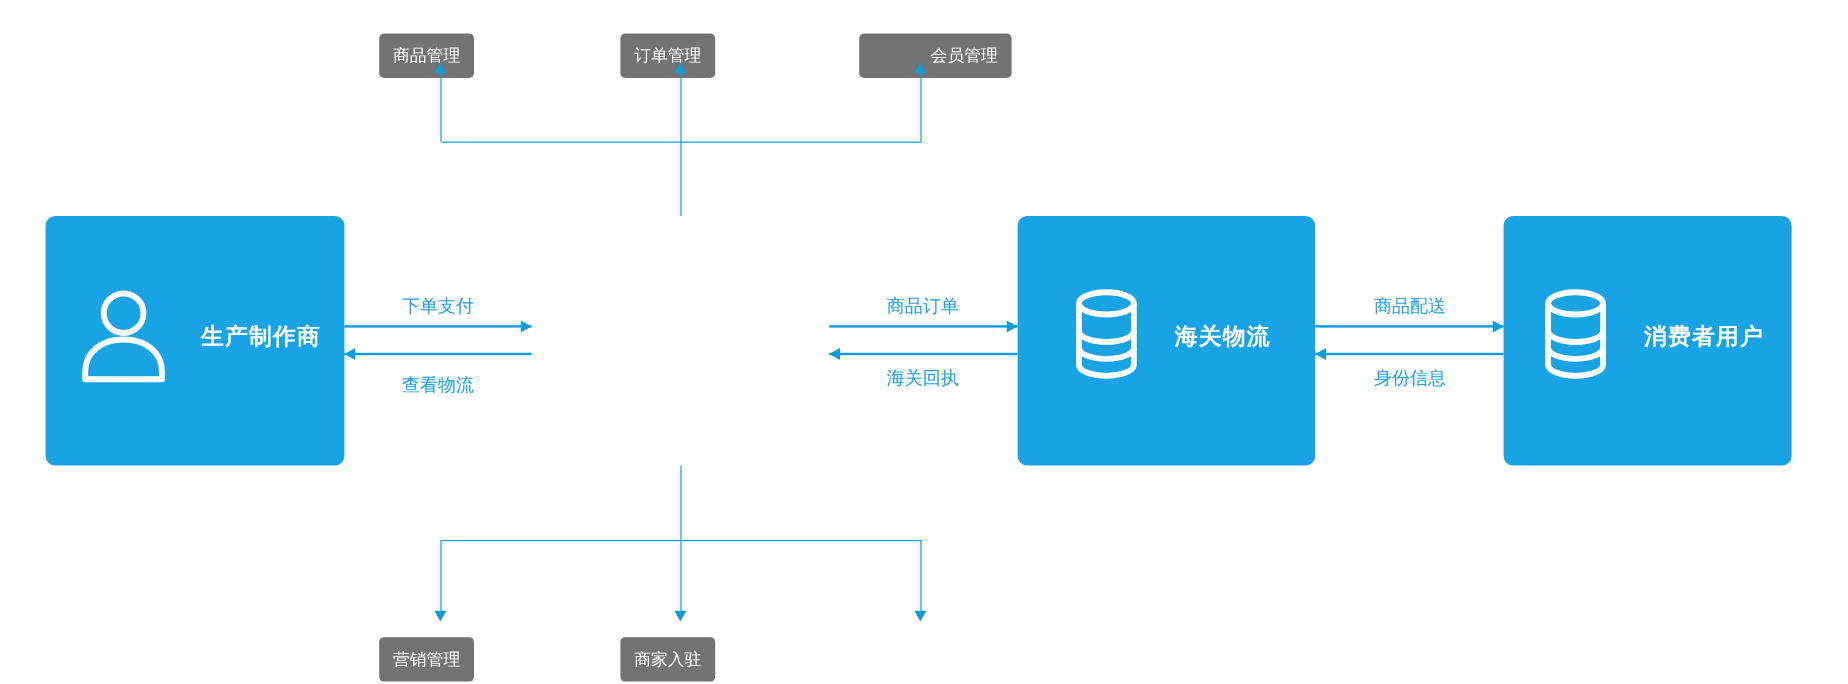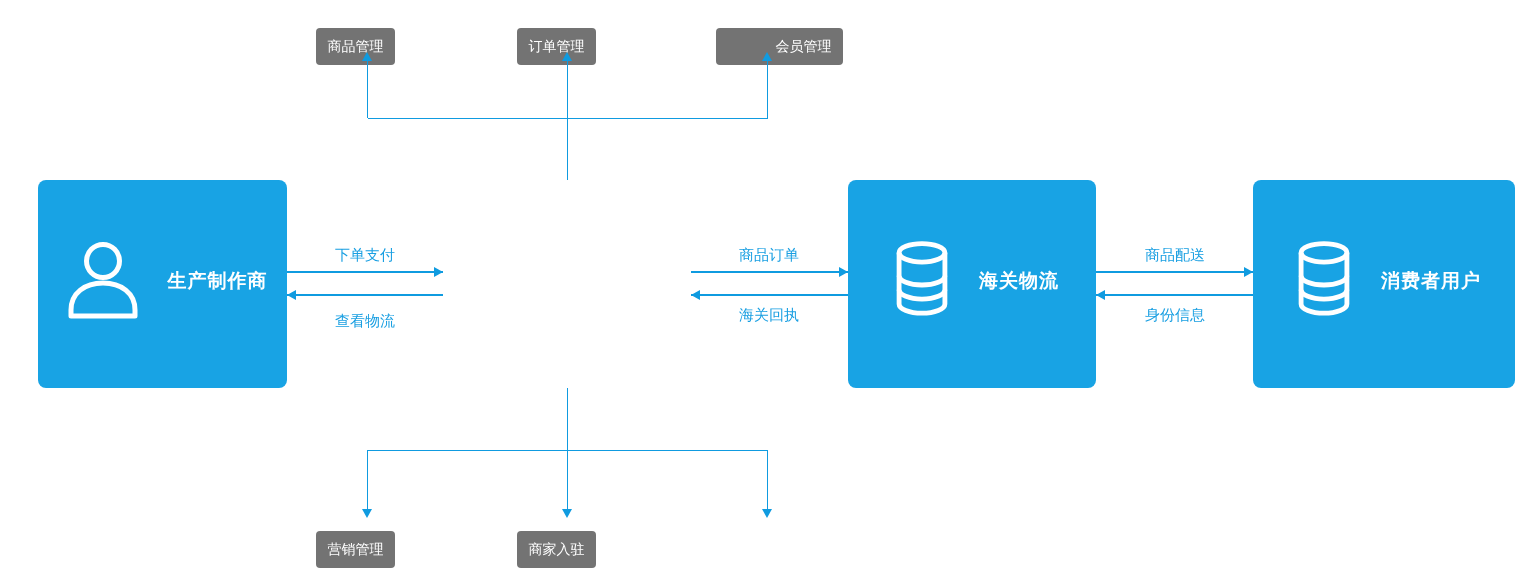--- a/index.html
+++ b/index.html
@@ -83,21 +83,21 @@
       <svg width="74" height="88" viewBox="0 0 84 96">
         <ellipse cx="42" cy="16" rx="26" ry="10.5" fill="none" stroke="#ffffff" stroke-width="5.5"></ellipse>
         <path d="M16 16 V74 A26 10.5 0 0 0 68 74 V16" fill="none" stroke="#ffffff" stroke-width="5.5"></path>
         <path d="M16 42 A26 10.5 0 0 0 68 42" fill="none" stroke="#ffffff" stroke-width="5.5"></path>
         <path d="M16 58 A26 10.5 0 0 0 68 58" fill="none" stroke="#ffffff" stroke-width="5.5"></path>
       </svg>
     </span>
     <span class="node-label">海关物流</span>
   </div>
 
-  <div class="node" style="left:1253px;top:180px;width:262px;height:208px;">
+  <div class="node" style="left:1253px;top:180px;width:240px;height:208px;">
     <span class="node-icon">
       <svg width="74" height="88" viewBox="0 0 84 96">
         <ellipse cx="42" cy="16" rx="26" ry="10.5" fill="none" stroke="#ffffff" stroke-width="5.5"></ellipse>
         <path d="M16 16 V74 A26 10.5 0 0 0 68 74 V16" fill="none" stroke="#ffffff" stroke-width="5.5"></path>
         <path d="M16 42 A26 10.5 0 0 0 68 42" fill="none" stroke="#ffffff" stroke-width="5.5"></path>
         <path d="M16 58 A26 10.5 0 0 0 68 58" fill="none" stroke="#ffffff" stroke-width="5.5"></path>
       </svg>
     </span>
     <span class="node-label">消费者用户</span>
   </div>

